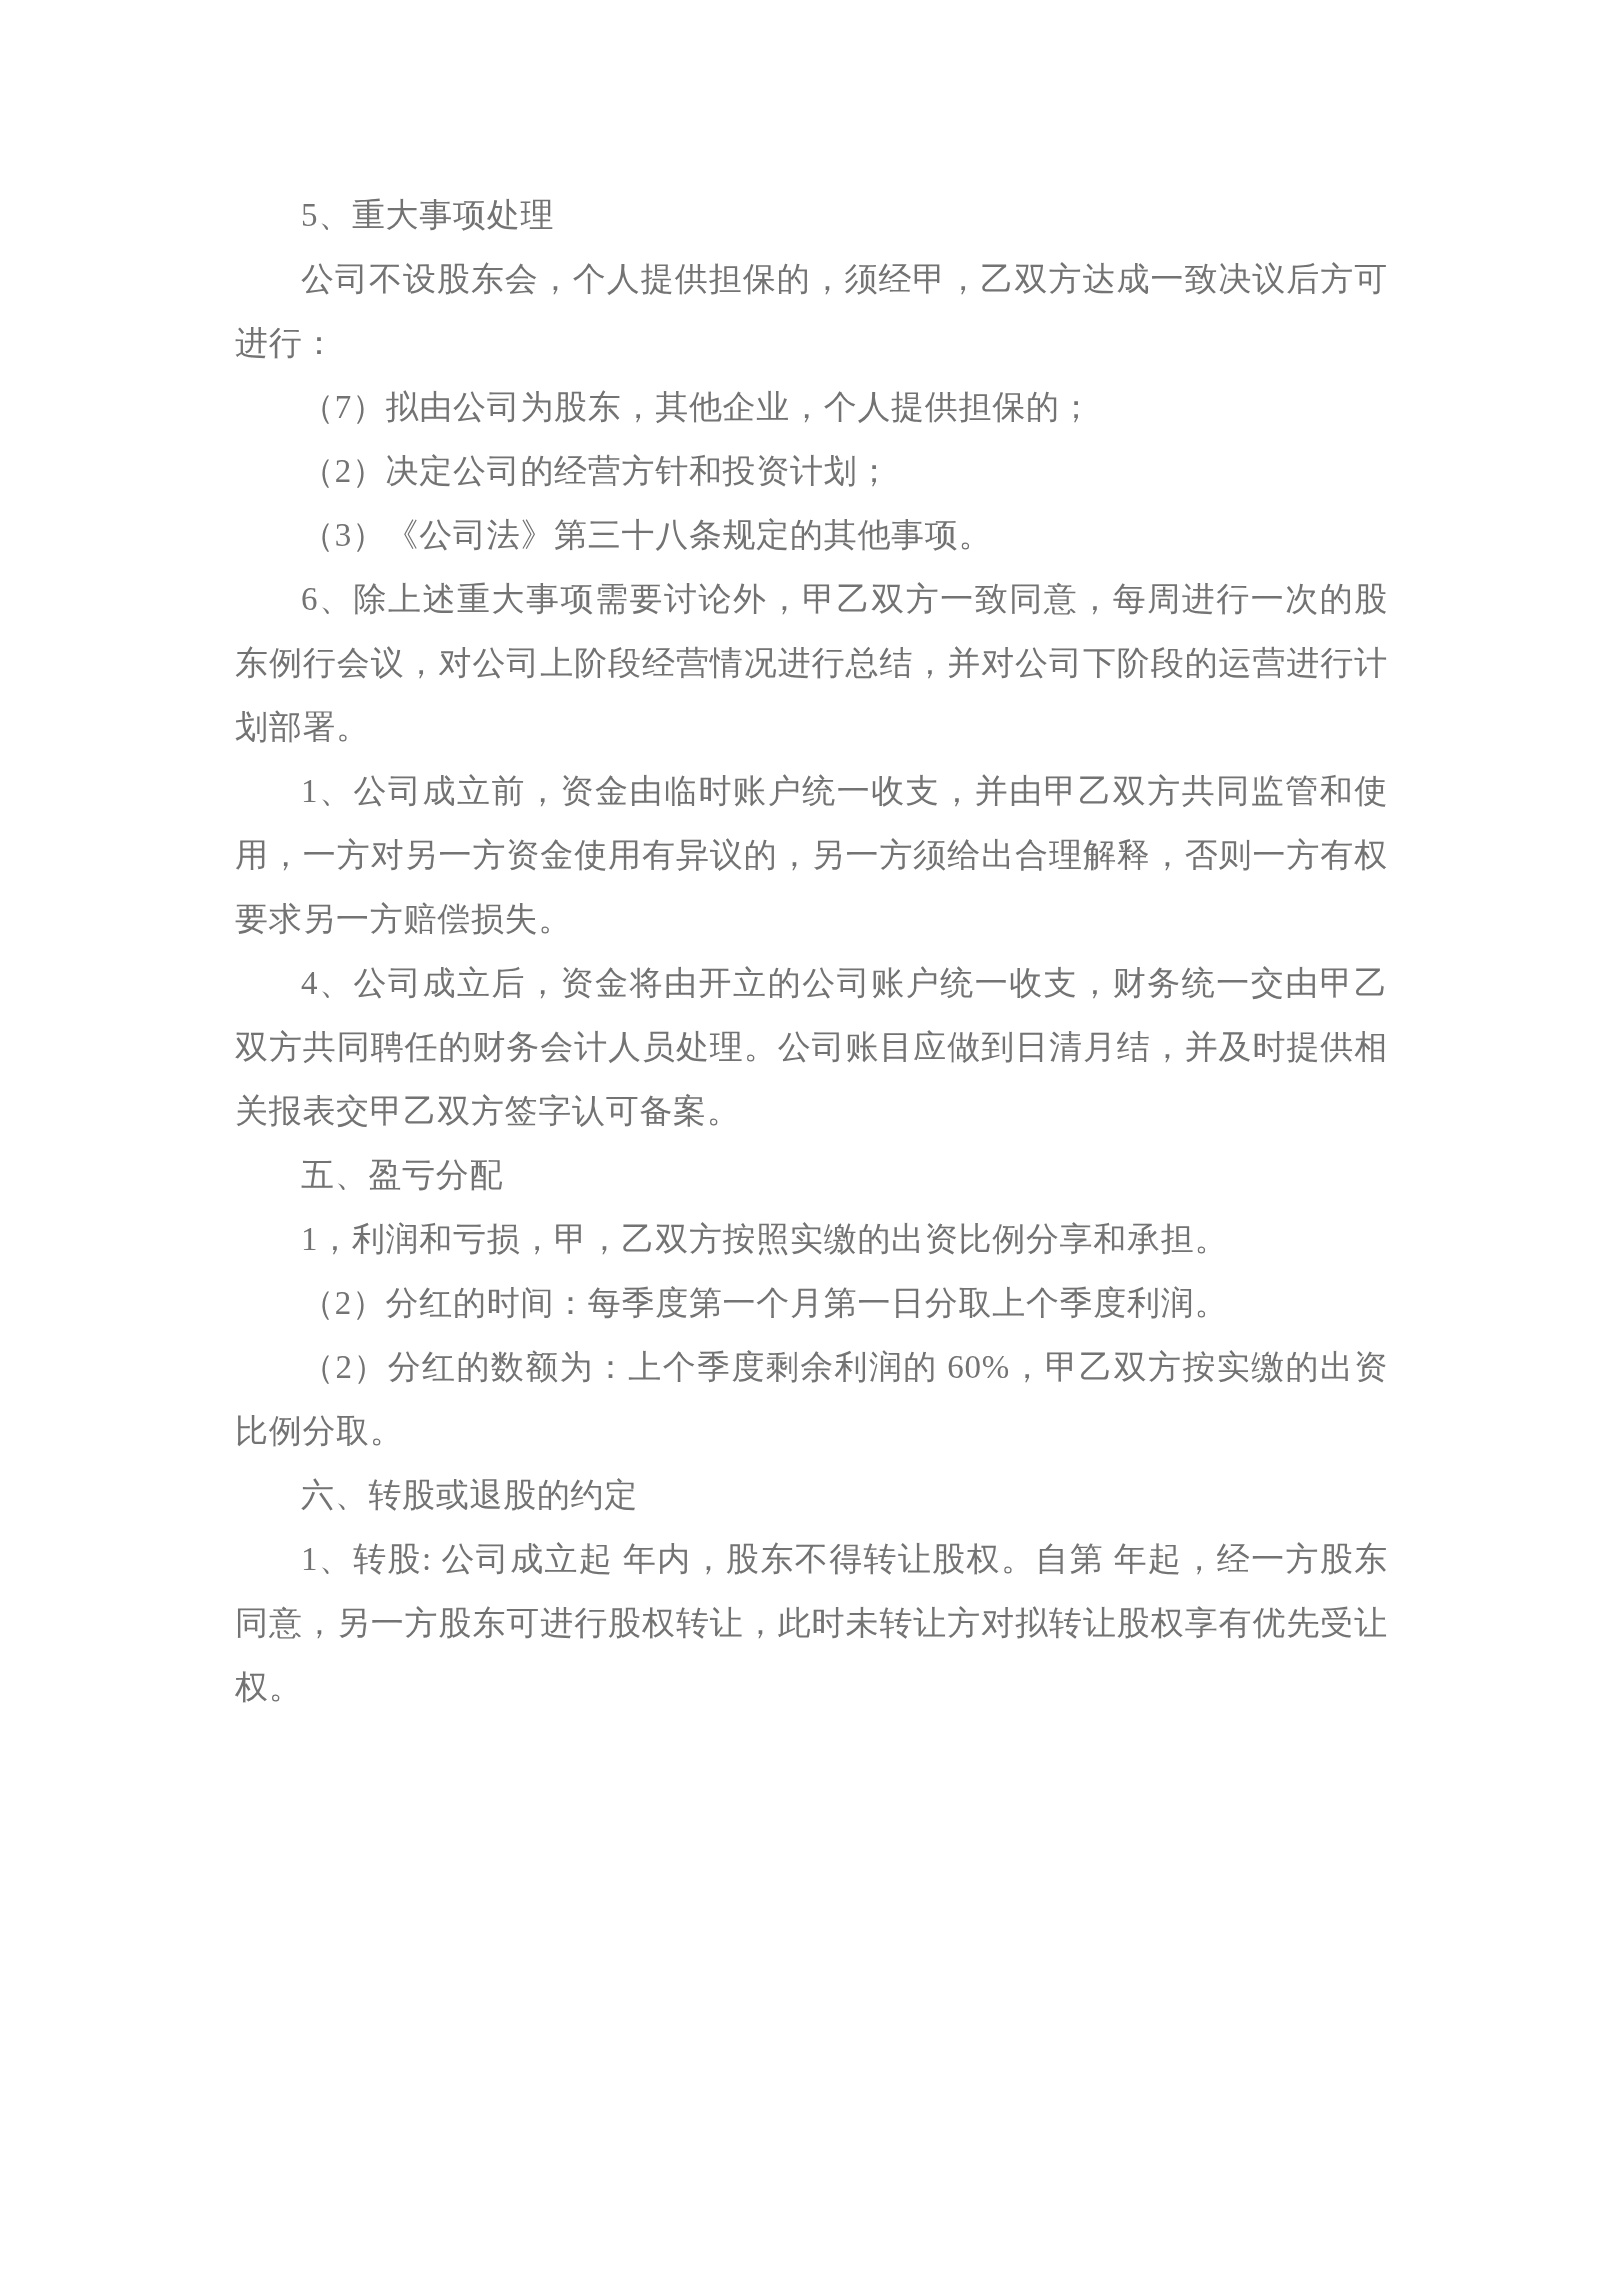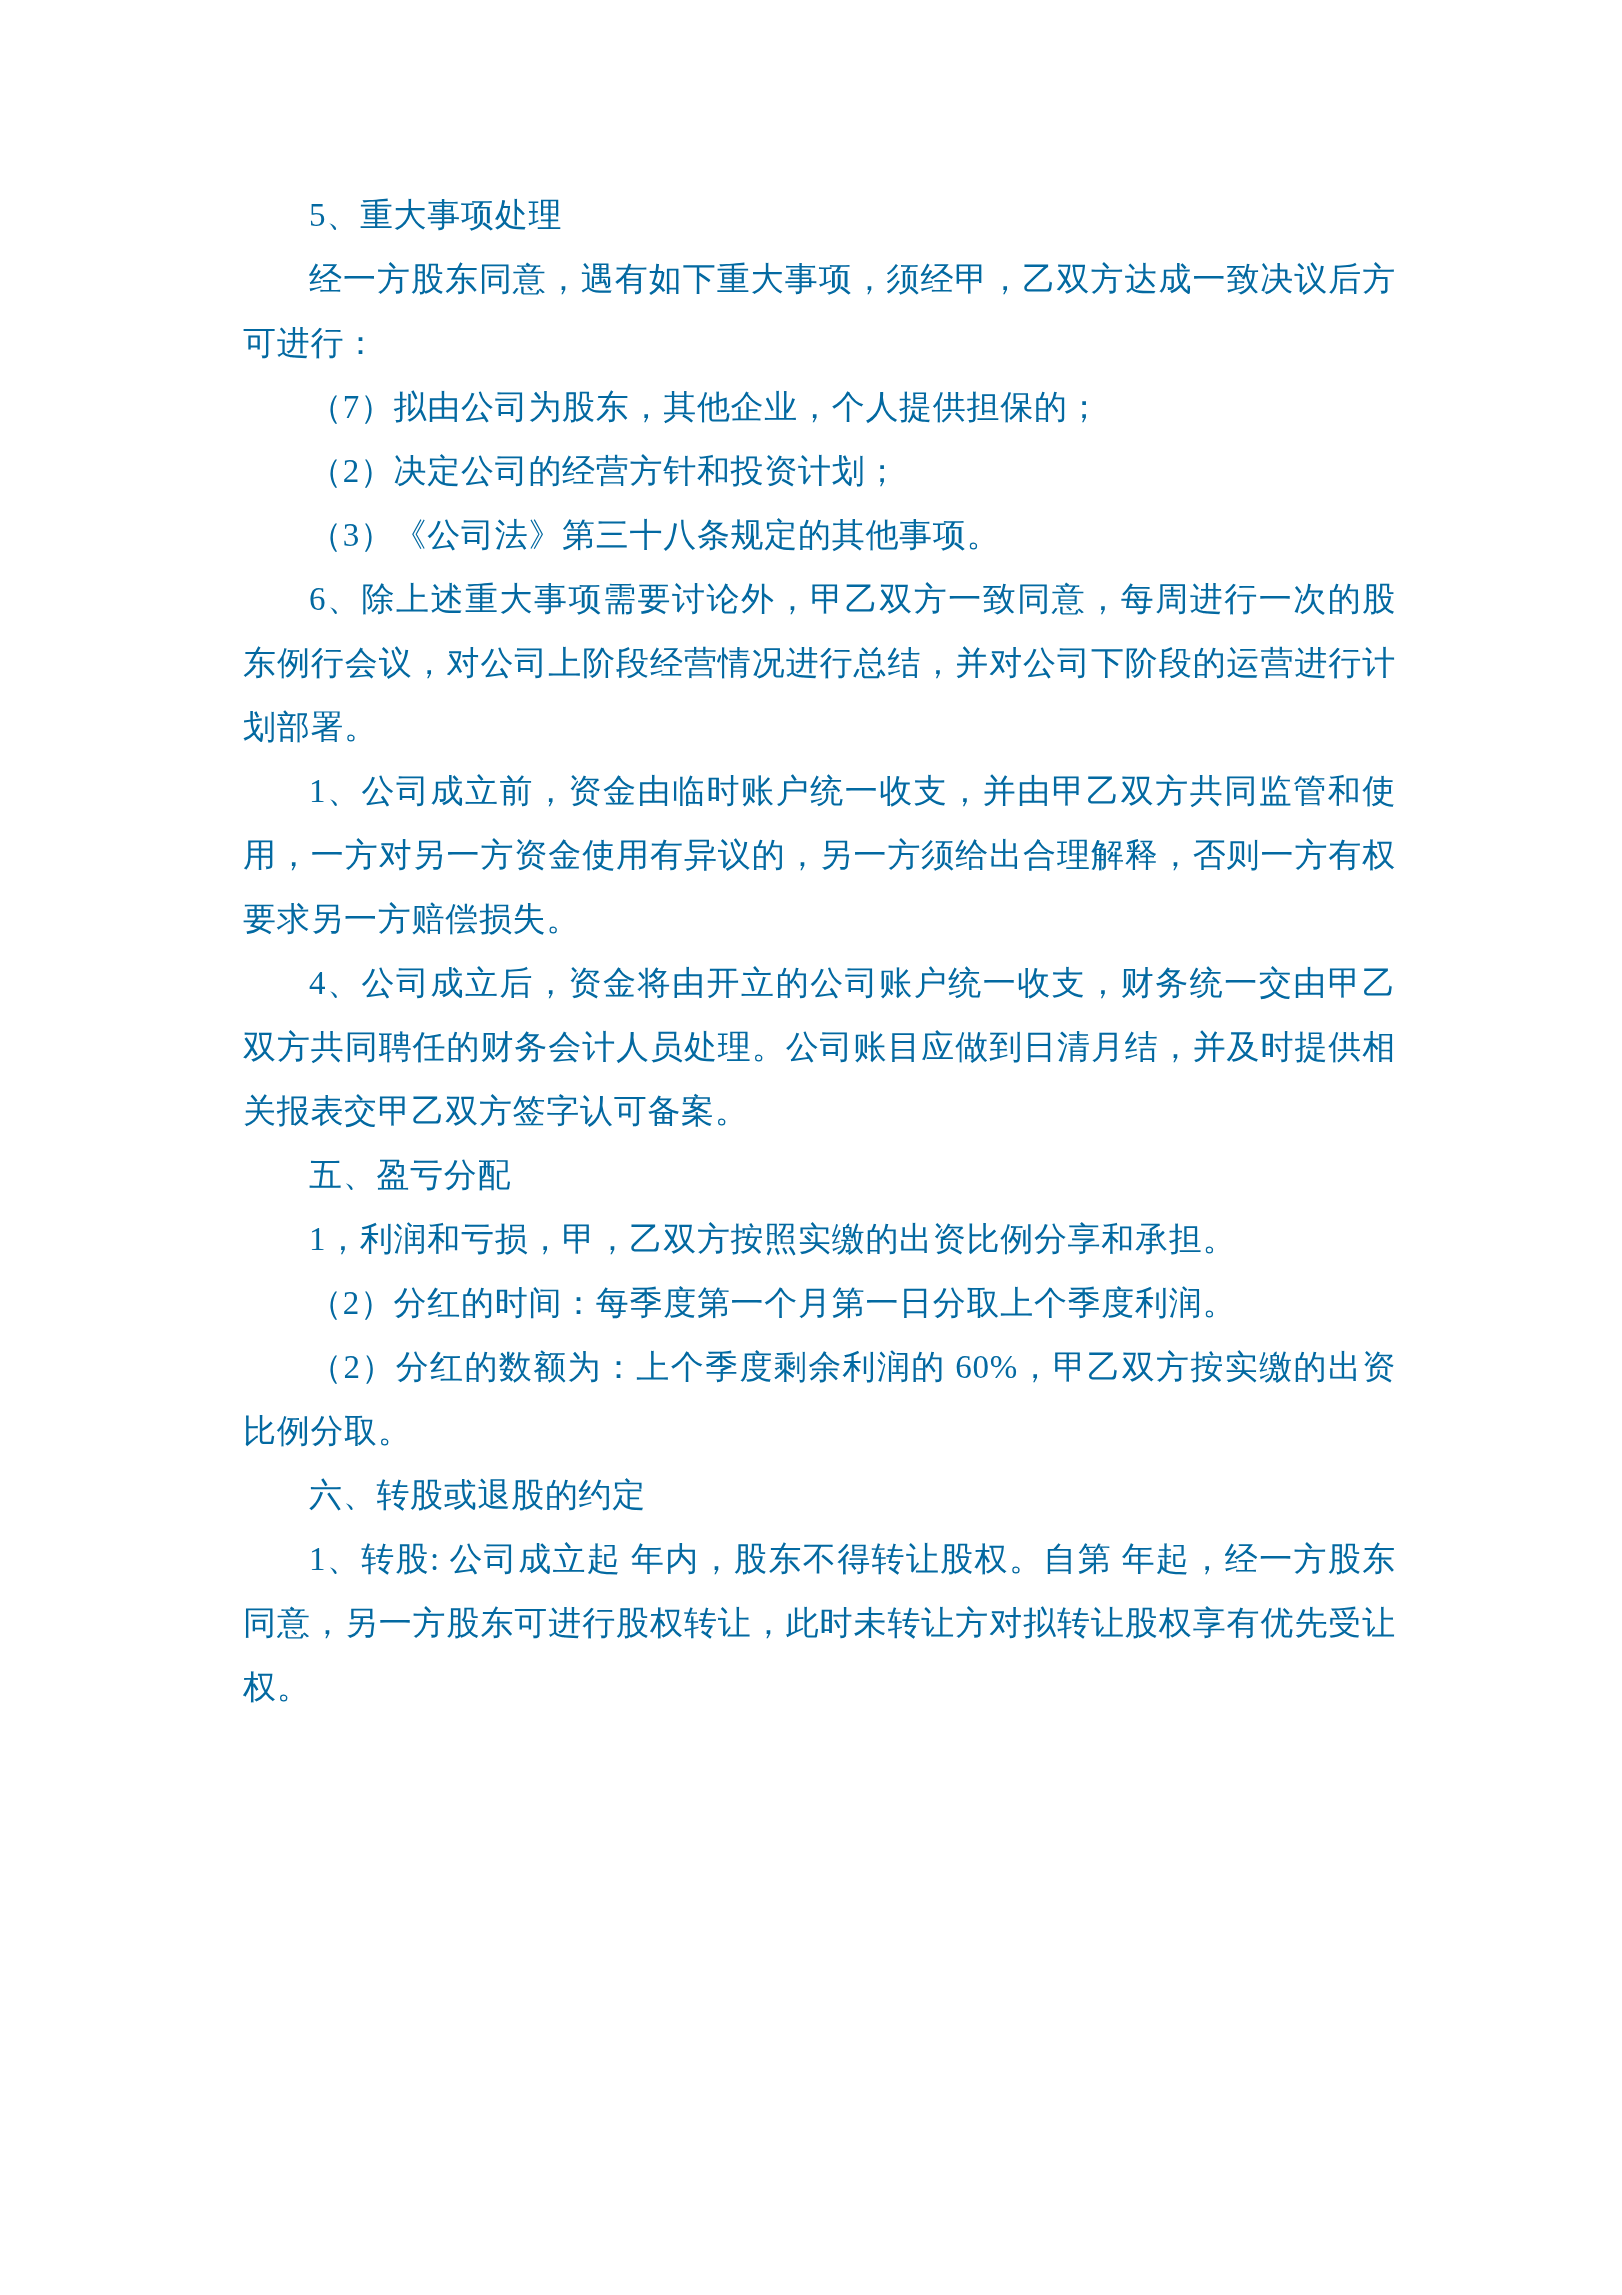--- a/index.html
+++ b/index.html
@@ -11,44 +11,44 @@
     position: relative;
     width: 1623px;
     height: 2295px;
     background: #ffffff;
     outline: 0.7px solid #d9d9d9;
     outline-offset: -0.7px;
     overflow: hidden;
   }
   .content {
     position: absolute;
-    left: 243px;
+    left: 235px;
     top: 183px;
     width: 1153px;
-    color: #0369a1;
+    color: #737373;
     font-family: "Liberation Serif", "DejaVu Serif", serif;
     font-size: 33px;
   }
   .content p {
     margin: 0;
     padding: 0;
     text-indent: 2em;
     line-height: 64px;
     text-align: justify;
     letter-spacing: 0.7px;
     word-break: break-all;
   }
 </style>
 </head>
 <body>
 
 <div class="page">
   <div class="content">
     <p>5、重大事项处理</p>
-    <p>经一方股东同意，遇有如下重大事项，须经甲，乙双方达成一致决议后方可进行：</p>
+    <p>公司不设股东会，个人提供担保的，须经甲，乙双方达成一致决议后方可进行：</p>
     <p>（7）拟由公司为股东，其他企业，个人提供担保的；</p>
     <p>（2）决定公司的经营方针和投资计划；</p>
     <p>（3）《公司法》第三十八条规定的其他事项。</p>
     <p>6、除上述重大事项需要讨论外，甲乙双方一致同意，每周进行一次的股东例行会议，对公司上阶段经营情况进行总结，并对公司下阶段的运营进行计划部署。</p>
     <p>1、公司成立前，资金由临时账户统一收支，并由甲乙双方共同监管和使用，一方对另一方资金使用有异议的，另一方须给出合理解释，否则一方有权要求另一方赔偿损失。</p>
     <p>4、公司成立后，资金将由开立的公司账户统一收支，财务统一交由甲乙双方共同聘任的财务会计人员处理。公司账目应做到日清月结，并及时提供相关报表交甲乙双方签字认可备案。</p>
     <p>五、盈亏分配</p>
     <p>1，利润和亏损，甲，乙双方按照实缴的出资比例分享和承担。</p>
     <p>（2）分红的时间：每季度第一个月第一日分取上个季度利润。</p>
     <p>（2）分红的数额为：上个季度剩余利润的 60%，甲乙双方按实缴的出资比例分取。</p>

